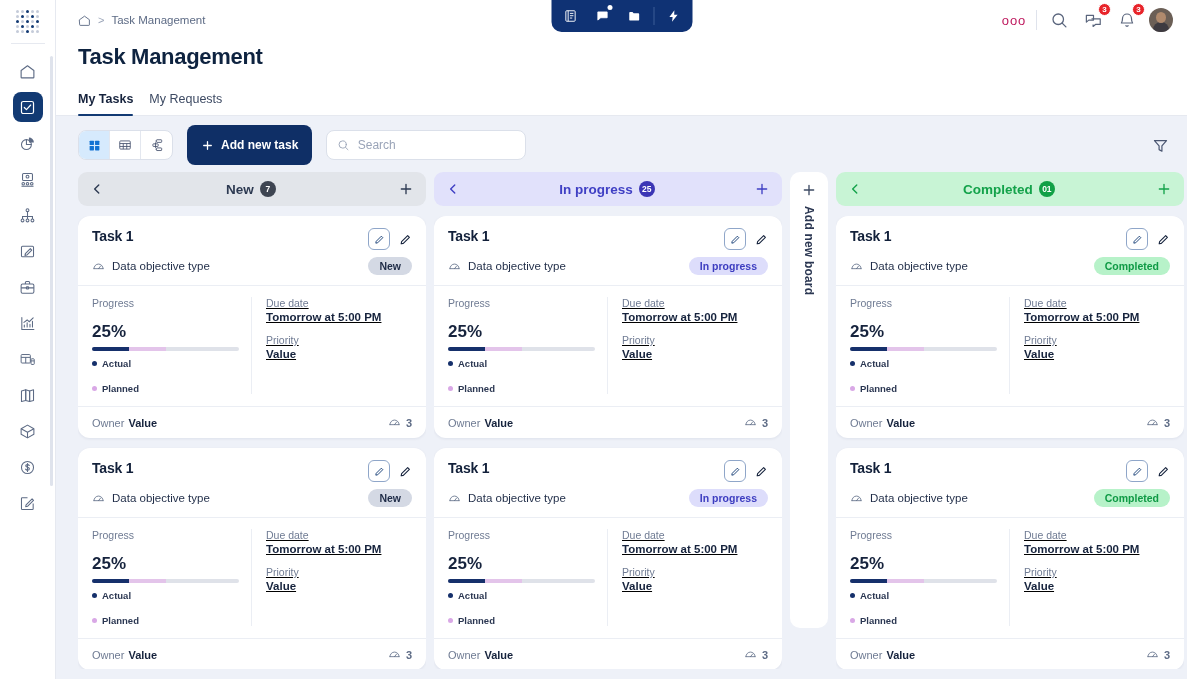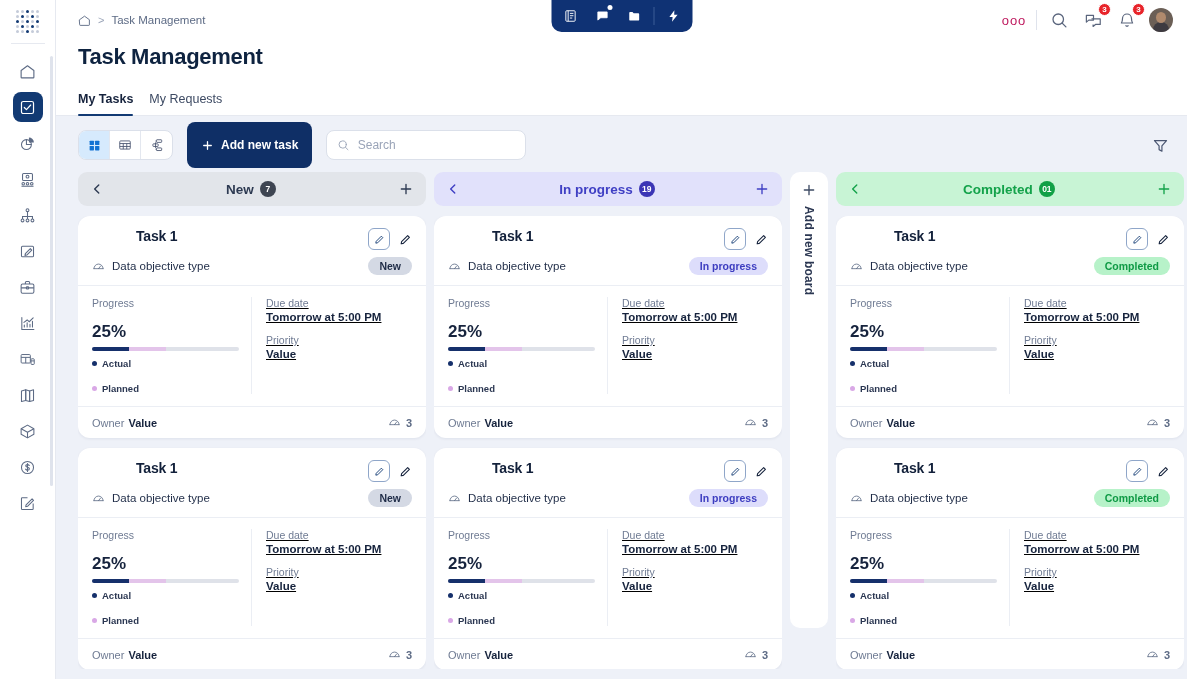--- a/index.html
+++ b/index.html
@@ -88,21 +88,21 @@
   
   .board-wrap { flex:1; background:#eef1f8; padding: 12px 0 0 0; min-height:0; position:relative; }
 
   .toolbar { display:flex; align-items:center; gap:14px; padding: 0 14px 0 22px; height:34px; }
   .viewtoggle { display:flex; border:1px solid #dbe0ea; border-radius:8px; overflow:hidden; background:#fff; height:30px; }
   .vt { width:31px; height:28px; display:flex;align-items:center;justify-content:center; color:#4a5671; border-right:1px solid #e3e7ef; cursor:pointer;}
   .vt:last-child{ border-right:none; }
   .vt.active { background:#d6eafd; color:#1272d3; }
   .btn-primary {
     background:#0f2f66; color:#fff; border:none; border-radius:8px;
-    height:46px; padding: 0 14px; font-size:12px; font-weight:600;
+    height:40px; padding: 0 14px; font-size:12px; font-weight:600;
     display:flex; align-items:center; gap:7px; cursor:pointer;
     font-family: "Liberation Sans", sans-serif;
   }
   .search-box {
     width:200px; height:30px; background:#fff; border:1px solid #dbe0ea; border-radius:8px;
     display:flex; align-items:center; gap:8px; padding: 0 10px;
   }
   .search-box input {
     border:none; outline:none; font-size:12px; color:#be185d; width:100%;
     font-family:"Liberation Sans", sans-serif; background:transparent;
@@ -131,21 +131,21 @@
   .col-done { background:#c8f4d5; color:#13a24a; }
 
   .col-body { flex:1; overflow:hidden; display:flex; flex-direction:column; gap:10px; }
 
   
   .card {
     background:#fff; border-radius:12px; padding: 12px 14px 0;
     box-shadow: 0 1px 3px rgba(20,35,70,.07);
     flex: 0 0 auto;
   }
-  .card-top { display:flex; align-items:flex-start;margin-left:44px; }
+  .card-top { display:flex; align-items:flex-start; }
   .card-title { font-size:14px; font-weight:bold; color:#12203a; letter-spacing:-0.2px; }
   .card-actions { margin-left:auto; display:flex; align-items:center; gap:9px; }
   .edit-boxed {
     width:22px;height:22px;border:1px solid #8fa6c9;border-radius:6px;
     display:flex;align-items:center;justify-content:center;color:#123a73;cursor:pointer;
   }
   .edit-plain { color:#16233d; cursor:pointer; display:flex; align-items:center; }
   .card-sub { display:flex; align-items:center; margin-top:7px; }
   .obj { display:flex; align-items:center; gap:7px; font-size:11.5px; color:#1f2c47; }
   .status-pill {
@@ -617,21 +617,21 @@
 
         <div class="column">
           <div class="col-head col-prog">
             <span class="chev">
               <svg width="14" height="14" viewBox="0 0 24 24" fill="none" stroke="currentColor" stroke-width="2.4" stroke-linecap="round" stroke-linejoin="round">
                   <path d="m15 5-7 7 7 7"></path>
                 </svg>
             </span>
             <span class="col-title">
               <span>In progress</span>
-              <span class="cnt" style="background:#3b35b5">19</span>
+              <span class="cnt" style="background:#3b35b5">25</span>
             </span>
             <span class="plus">
               <svg width="16" height="16" viewBox="0 0 24 24" fill="none" stroke="currentColor" stroke-width="2" stroke-linecap="round">
                   <path d="M12 5v14M5 12h14"></path>
                 </svg>
             </span>
           </div>
           <div class="col-body">
 
             <div class="card">

